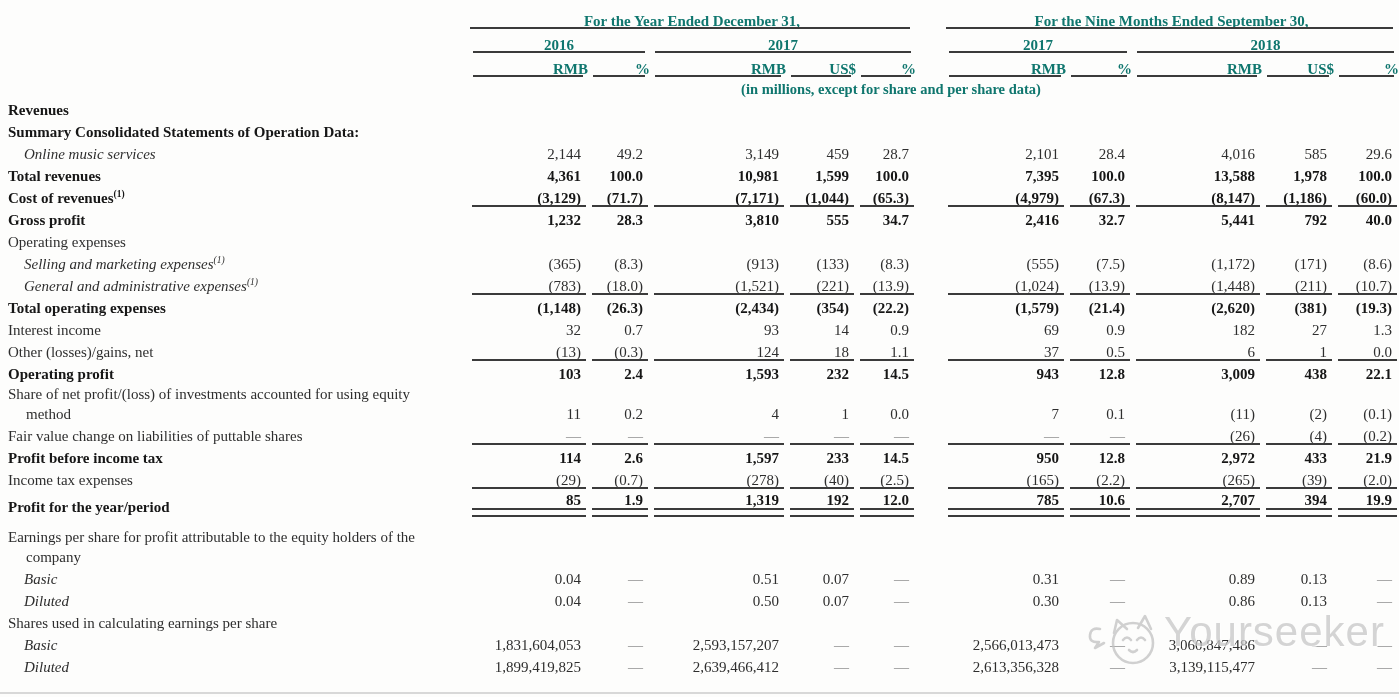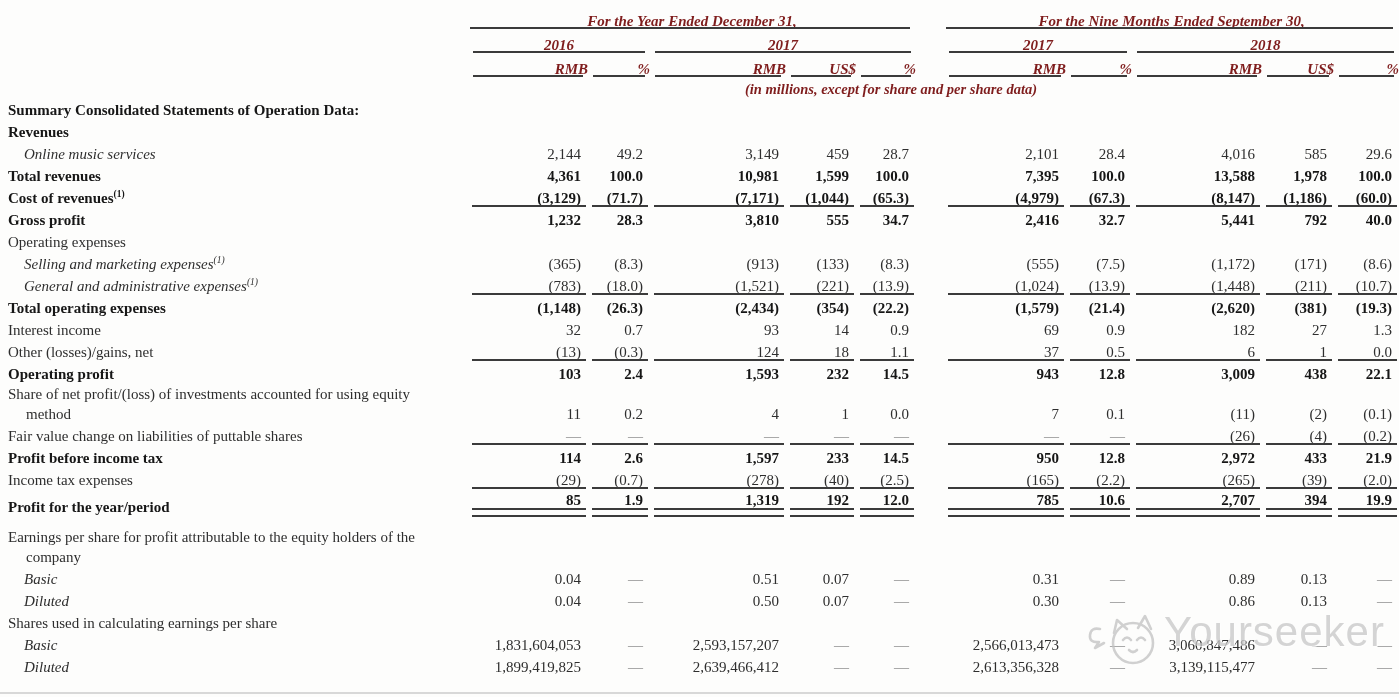--- a/index.html
+++ b/index.html
@@ -11,21 +11,21 @@
     font-size:15px;
   }
   table { border-collapse:collapse; table-layout:fixed; width:1399px; margin-top:6px; }
   col.c-label { width:468px; }
   col.c-rmb-w { width:120px; } col.c-pct-w { width:62px; }
   col.c-rmb2 { width:136px; } col.c-usd { width:70px; } col.c-pct { width:60px; }
   col.c-sp { width:28px; }
   col.c-rmb3 { width:122px; } col.c-pct3 { width:66px; }
   col.c-rmb4 { width:130px; } col.c-usd4 { width:72px; } col.c-pct4 { width:65px; }
 
-  th { font-weight:bold; color:#7f1d1d; position:relative; vertical-align:bottom;font-style:italic; }
+  th { font-weight:bold; color:#0f766e; position:relative; vertical-align:bottom; }
   .h-group th { height:24px; font-size:15px; }
   .h-year th { height:24px; }
   .h-cur th { height:24px;text-align:right; }
   .h-note th { height:20px; font-size:14.5px;margin-top:21px; }
   th.u::after {
     content:""; position:absolute; left:5px; right:5px; bottom:1px;
     border-bottom:2px solid #3b3b3b;
   }
   th.grp::after { left:2px; right:6px; }
   .h-note .note { text-align:center; font-weight:bold; }
@@ -113,35 +113,35 @@
         <th class="u">%</th>
       </tr>
       <tr class="h-note">
         <th colspan="3"></th>
         <th colspan="6" class="note">(in millions, except for share and per share data)</th>
         <th colspan="3"></th>
       </tr>
     </thead>
     <tbody id="tbody">
         <tr class="bold">
+          <td class="lbl ind0"><span>Revenues</span></td>
+          <td class="num"></td>
+          <td class="num"></td>
+          <td class="num"></td>
+          <td class="num"></td>
+          <td class="num"></td>
+          <td class="sp"></td>
+          <td class="num"></td>
+          <td class="num"></td>
+          <td class="num"></td>
+          <td class="num"></td>
+          <td class="num"></td>
+        </tr>
+        <tr class="bold">
           <td class="lbl ind0"><span>Summary Consolidated Statements of Operation Data:</span></td>
-          <td class="num"></td>
-          <td class="num"></td>
-          <td class="num"></td>
-          <td class="num"></td>
-          <td class="num"></td>
-          <td class="sp"></td>
-          <td class="num"></td>
-          <td class="num"></td>
-          <td class="num"></td>
-          <td class="num"></td>
-          <td class="num"></td>
-        </tr>
-        <tr class="bold">
-          <td class="lbl ind0"><span>Revenues</span></td>
           <td class="num"></td>
           <td class="num"></td>
           <td class="num"></td>
           <td class="num"></td>
           <td class="num"></td>
           <td class="sp"></td>
           <td class="num"></td>
           <td class="num"></td>
           <td class="num"></td>
           <td class="num"></td>

